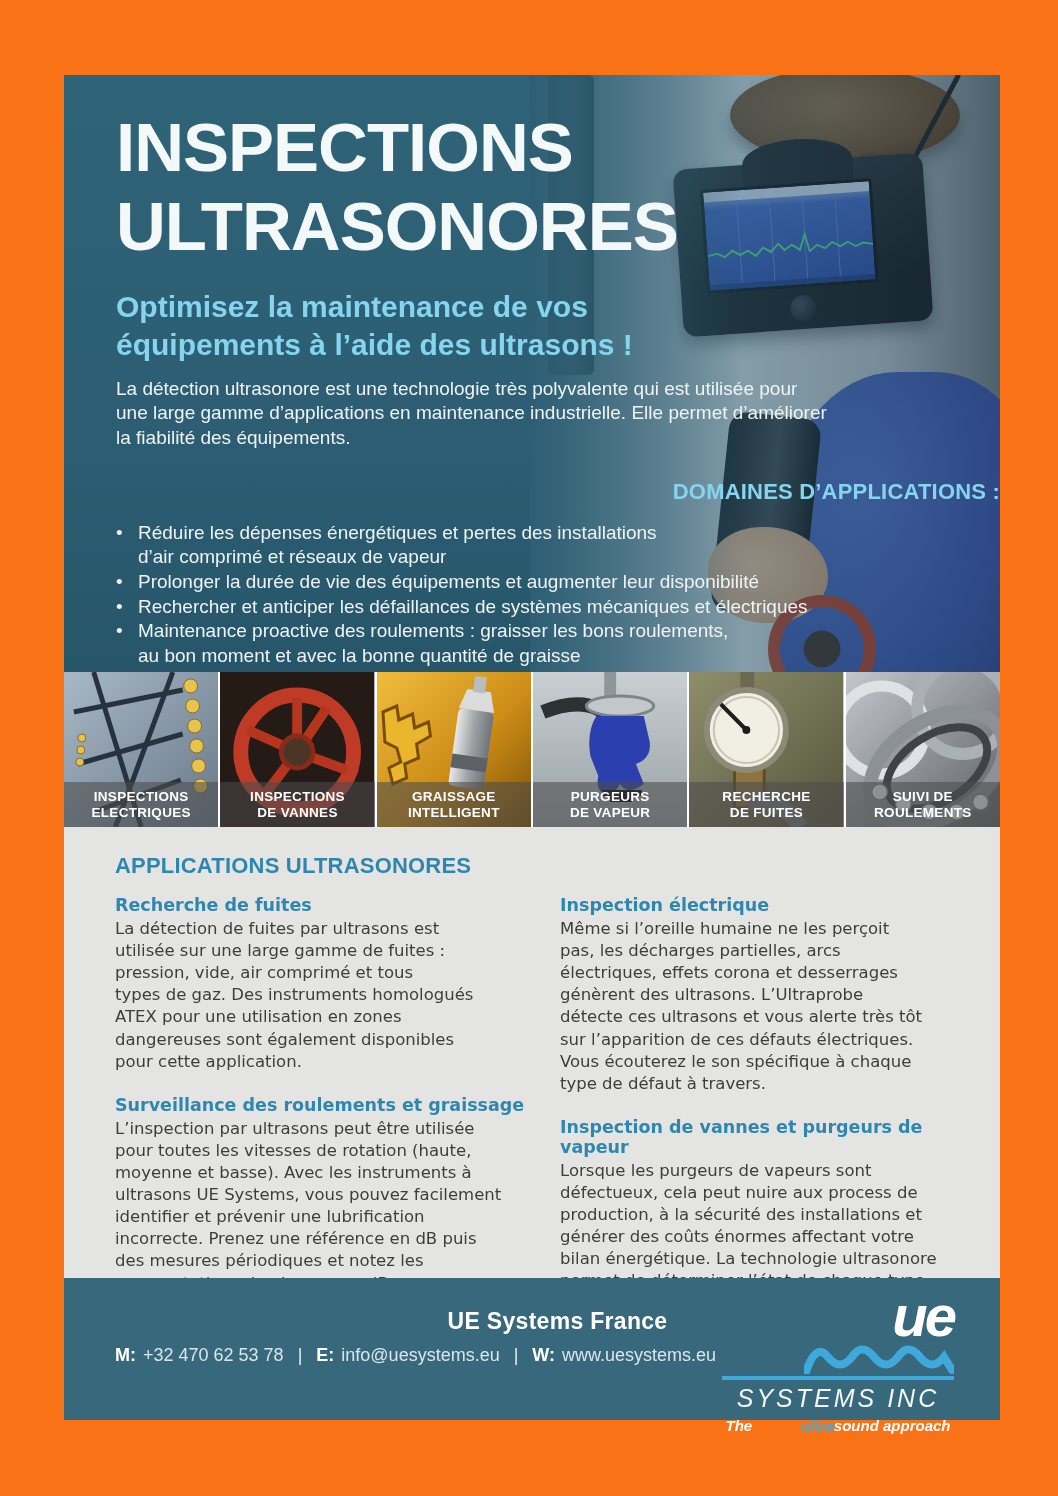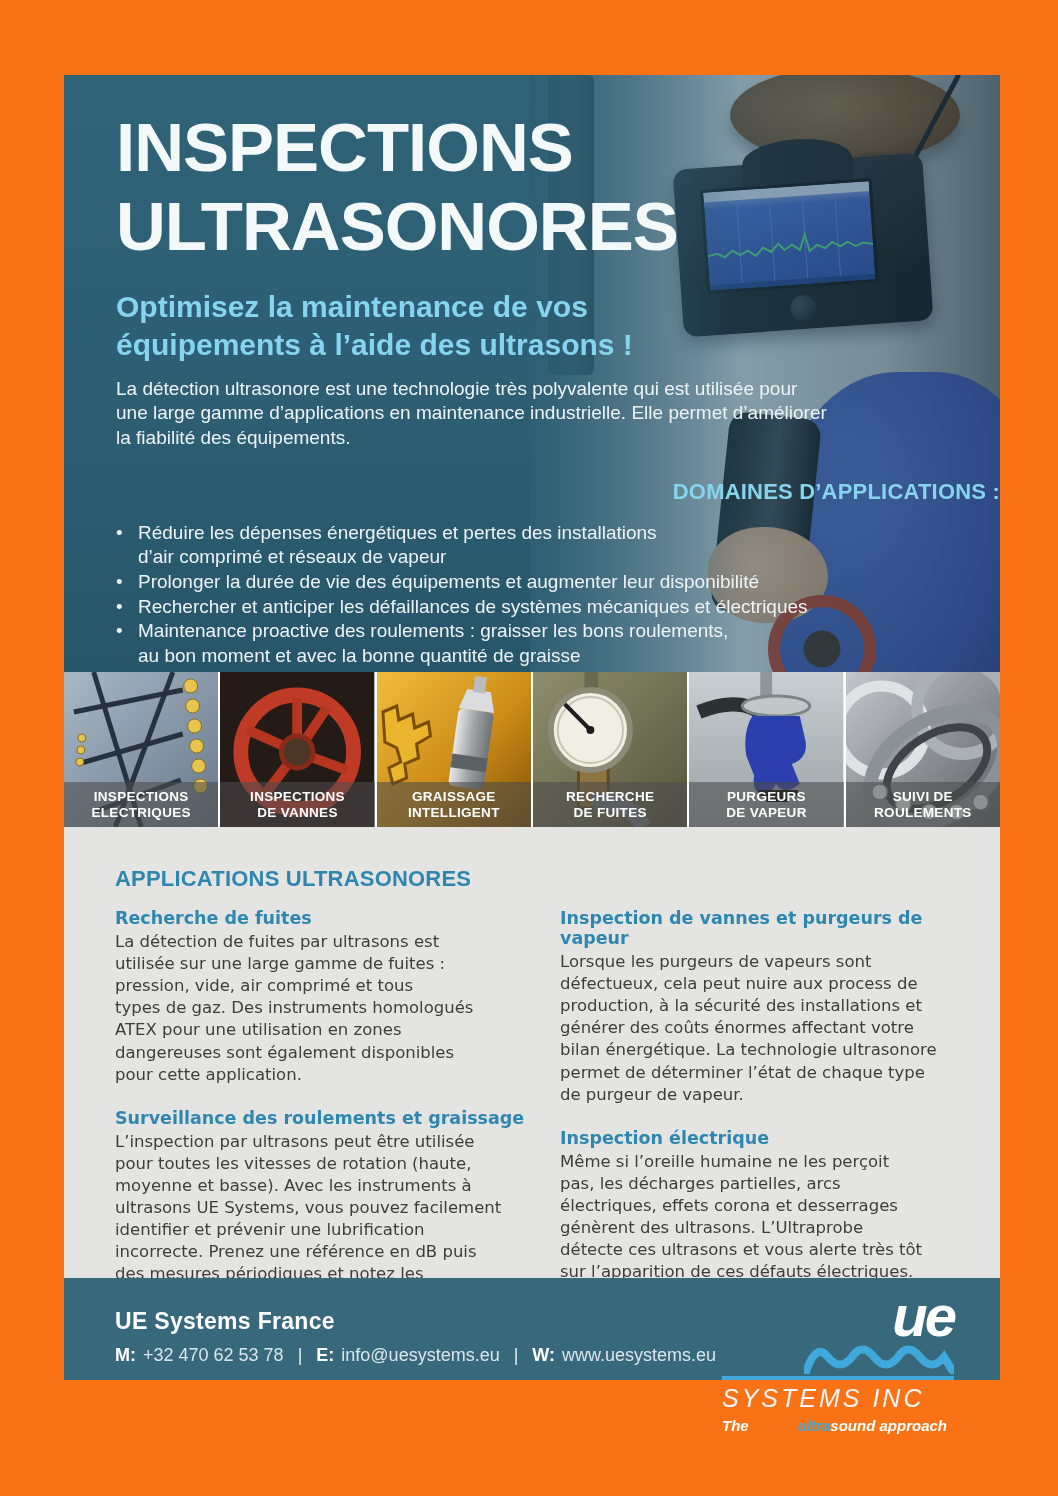--- a/index.html
+++ b/index.html
@@ -40,31 +40,31 @@
 
   
   .tiles { display:flex; gap:2px; background:#ffffff; height:155px; }
   .tile { position:relative; flex:1 1 0; overflow:hidden; }
   .tile svg { display:block; width:100%; height:100%; }
   .tile figcaption { position:absolute; left:0; right:0; bottom:0; height:45px; background:rgba(75,75,75,.58);
         color:#ffffff; font-weight:bold; font-size:13.5px; line-height:1.18; text-align:center;
         display:flex; align-items:center; justify-content:center; white-space:pre-line; letter-spacing:.3px; }
 
   
-  .apps { background:#e4e4e3; height:451px; padding:39px 40px 0 51px; }
+  .apps { background:#e4e4e3; height:451px; padding:26px 40px 0 51px; }
   .apps-heading { font-size:22px; font-weight:bold; color:#2e86ae; letter-spacing:.2px; }
   .apps-cols { display:grid; grid-template-columns:445px auto; margin-top:16px; }
   .app-block { margin-bottom:22px; }
   .app-title { font-size:17.5px; font-weight:bold; color:#2f87b0; margin-bottom:3px;
                font-family:"DejaVu Sans", sans-serif; }
   .app-body { font-size:16.5px; color:#3d3d3d; line-height:1.34; white-space:pre-line;
               font-family:"DejaVu Sans", sans-serif; }
 
   
-  .footer { position:relative; background:#38687b; height:102px; padding:30px 0 0 51px; }
+  .footer { position:relative; background:#38687b; height:142px; padding:30px 0 0 51px;text-align:center; }
   .company { font-size:23px; font-weight:bold; color:#ffffff; letter-spacing:.3px; }
   .contacts { margin-top:10px; font-size:18px; color:#d9e7ed; display:flex; align-items:baseline; }
   .contacts .cl { font-weight:bold; color:#ffffff; margin-right:7px; }
   .contacts .sep { margin:0 14px; color:#e8f1f4; font-weight:300; }
   .logo { position:absolute; right:46px; top:14px; width:232px; color:#ffffff; }
   .logo-top { display:flex; align-items:flex-end; border-bottom:4px solid #3fa9dc; padding-bottom:0;flex-direction:column; }
   .logo-mark { font-size:58px; font-weight:bold; font-style:italic; letter-spacing:-3px; line-height:.82; color:#ffffff; }
   .logo-wave { margin-left:4px; margin-bottom:2px; }
   .logo-name { font-size:25px; font-style:italic; letter-spacing:3px; color:#f2f6f8; margin-top:4px; }
   .logo-tagline { font-size:15px; font-weight:bold; font-style:italic; margin-top:4px; color:#ffffff; }
@@ -217,57 +217,57 @@
             <rect x="78" y="84" width="36" height="14" fill="#5c6165"></rect>
           </g>
         </svg>
         <figcaption>GRAISSAGE
 INTELLIGENT</figcaption>
       </figure>
 
       <figure class="tile">
         <svg viewBox="0 0 156 155" preserveAspectRatio="none">
           <defs>
+              <linearGradient id="bgst" x1="0" y1="0" x2="0" y2="1">
+            <stop offset="0" stop-color="#c9cfd2"></stop>
+                <stop offset="1" stop-color="#97a1a5"></stop>
+              </linearGradient>
+            </defs>
+          <rect width="156" height="155" fill="url(#bgst)"></rect>
+          <path d="M10,40 Q60,20 84,52" fill="none" stroke="#2c3134" stroke-width="14"></path>
+          <rect x="72" y="0" width="12" height="26" fill="#8f969a"></rect>
+          <ellipse cx="88" cy="34" rx="34" ry="10" fill="#c2c7ca" stroke="#7e8588" stroke-width="3"></ellipse>
+          <path d="M64,44 L112,44 L118,70 Q120,86 104,92 L112,112 Q96,124 88,112 L80,124 Q62,122 66,104 L58,84 Q54,60 64,44 Z" fill="#2c3fae"></path>
+          <rect x="70" y="118" width="40" height="12" fill="#2434920"></rect>
+          <rect x="66" y="124" width="12" height="16" fill="#9aa0a4"></rect>
+          <rect x="100" y="124" width="12" height="16" fill="#9aa0a4"></rect>
+        </svg>
+        <figcaption>PURGEURS
+DE VAPEUR</figcaption>
+      </figure>
+
+      <figure class="tile">
+        <svg viewBox="0 0 156 155" preserveAspectRatio="none">
+          <defs>
               <linearGradient id="olive" x1="0" y1="0" x2="1" y2="1">
             <stop offset="0" stop-color="#8e8e6c"></stop>
                 <stop offset="1" stop-color="#55553e"></stop>
               </linearGradient>
             </defs>
           <rect width="156" height="155" fill="url(#olive)"></rect>
           <rect x="46" y="86" width="30" height="50" fill="#8d7440" stroke="#5e4c26" stroke-width="3"></rect>
           <path d="M60,130 Q96,126 112,155" fill="none" stroke="#6f787c" stroke-width="16"></path>
           <rect x="52" y="0" width="14" height="24" fill="#6a6a50"></rect>
           <circle cx="58" cy="58" r="40" fill="#f1eee4" stroke="#8b8b78" stroke-width="6"></circle>
           <circle cx="58" cy="58" r="33" fill="none" stroke="#c9c4b2" stroke-width="2"></circle>
           <line x1="58" y1="58" x2="32" y2="32" stroke="#1d1d1d" stroke-width="4"></line>
           <circle cx="58" cy="58" r="4" fill="#1d1d1d"></circle>
         </svg>
         <figcaption>RECHERCHE
 DE FUITES</figcaption>
-      </figure>
-
-      <figure class="tile">
-        <svg viewBox="0 0 156 155" preserveAspectRatio="none">
-          <defs>
-              <linearGradient id="bgst" x1="0" y1="0" x2="0" y2="1">
-            <stop offset="0" stop-color="#c9cfd2"></stop>
-                <stop offset="1" stop-color="#97a1a5"></stop>
-              </linearGradient>
-            </defs>
-          <rect width="156" height="155" fill="url(#bgst)"></rect>
-          <path d="M10,40 Q60,20 84,52" fill="none" stroke="#2c3134" stroke-width="14"></path>
-          <rect x="72" y="0" width="12" height="26" fill="#8f969a"></rect>
-          <ellipse cx="88" cy="34" rx="34" ry="10" fill="#c2c7ca" stroke="#7e8588" stroke-width="3"></ellipse>
-          <path d="M64,44 L112,44 L118,70 Q120,86 104,92 L112,112 Q96,124 88,112 L80,124 Q62,122 66,104 L58,84 Q54,60 64,44 Z" fill="#2c3fae"></path>
-          <rect x="70" y="118" width="40" height="12" fill="#2434920"></rect>
-          <rect x="66" y="124" width="12" height="16" fill="#9aa0a4"></rect>
-          <rect x="100" y="124" width="12" height="16" fill="#9aa0a4"></rect>
-        </svg>
-        <figcaption>PURGEURS
-DE VAPEUR</figcaption>
       </figure>
 
       <figure class="tile">
         <svg viewBox="0 0 156 155" preserveAspectRatio="none">
           <defs>
               <linearGradient id="gmetal" x1="0" y1="0" x2="1" y2="1">
             <stop offset="0" stop-color="#c3c7cc"></stop>
                 <stop offset="1" stop-color="#5d6166"></stop>
               </linearGradient>
             </defs>
@@ -312,39 +312,39 @@
 moyenne et basse). Avec les instruments à
 ultrasons UE Systems, vous pouvez facilement
 identifier et prévenir une lubrification
 incorrecte. Prenez une référence en dB puis
 des mesures périodiques et notez les
 augmentations de niveaux en dB.</p>
           </div>
         </div>
         <div class="col">
           <div class="app-block">
-            <h4 class="app-title">Inspection de vannes et purgeurs de vapeur</h4>
-            <p class="app-body">Lorsque les purgeurs de vapeurs sont
-défectueux, cela peut nuire aux process de
-production, à la sécurité des installations et
-générer des coûts énormes affectant votre
-bilan énergétique. La technologie ultrasonore
-permet de déterminer l’état de chaque type
-de purgeur de vapeur.</p>
-          </div>
-          <div class="app-block">
             <h4 class="app-title">Inspection électrique</h4>
             <p class="app-body">Même si l’oreille humaine ne les perçoit
 pas, les décharges partielles, arcs
 électriques, effets corona et desserrages
 génèrent des ultrasons. L’Ultraprobe
 détecte ces ultrasons et vous alerte très tôt
 sur l’apparition de ces défauts électriques.
 Vous écouterez le son spécifique à chaque
 type de défaut à travers.</p>
+          </div>
+          <div class="app-block">
+            <h4 class="app-title">Inspection de vannes et purgeurs de vapeur</h4>
+            <p class="app-body">Lorsque les purgeurs de vapeurs sont
+défectueux, cela peut nuire aux process de
+production, à la sécurité des installations et
+générer des coûts énormes affectant votre
+bilan énergétique. La technologie ultrasonore
+permet de déterminer l’état de chaque type
+de purgeur de vapeur.</p>
           </div>
         </div>
       </div>
     </section>
 
     <footer class="footer">
       <div class="company">UE Systems France</div>
       <div class="contacts">
         <span class="cl">M:</span>
         <span class="cv">+32 470 62 53 78</span>

